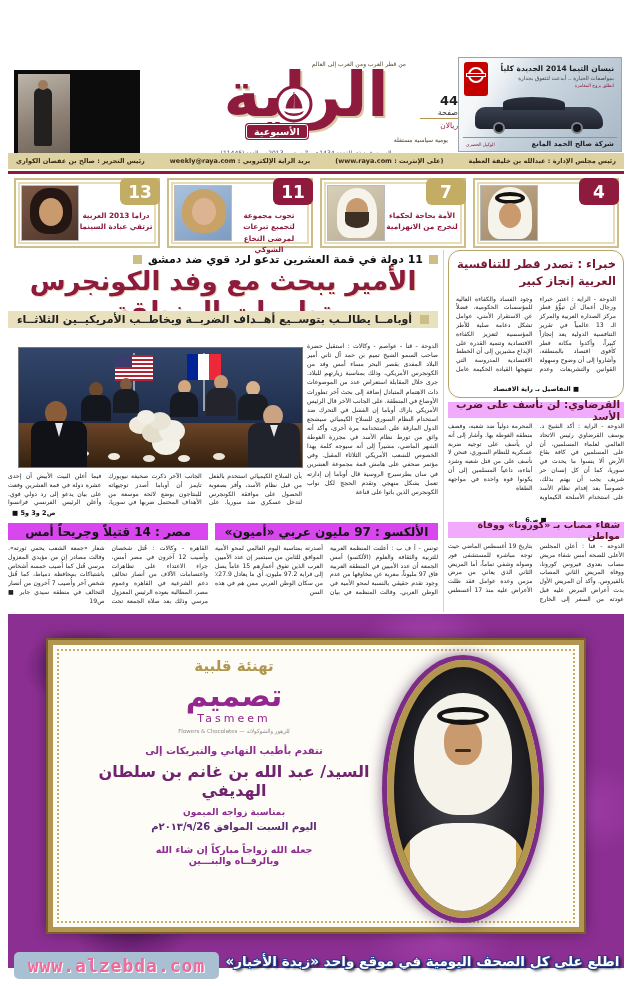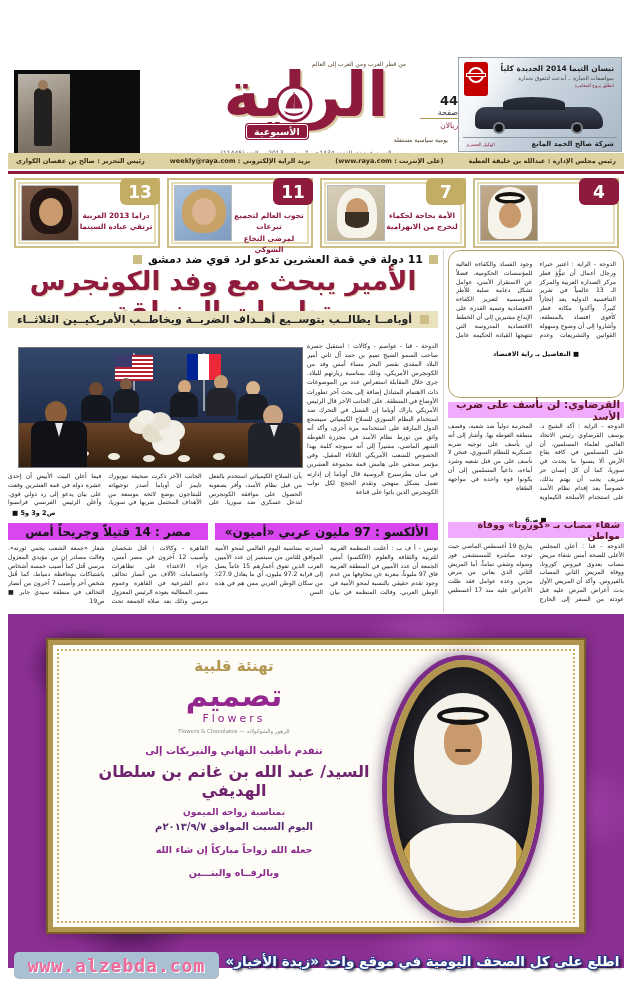--- a/index.html
+++ b/index.html
@@ -158,21 +158,21 @@
   .w-text{position:absolute;left:16px;top:12px;width:330px;text-align:center;direction:rtl;}
   .w-title{font-size:15px;font-weight:bold;color:#b2954e;letter-spacing:1px;}
   .w-brand{font-size:30px;font-weight:bold;color:#93268f;line-height:1.1;margin-top:4px;}
   .w-brand-en{font-size:11px;color:#93268f;letter-spacing:3px;}
   .w-brand-sub{font-size:5.5px;color:#888;margin-top:2px;line-height:1.5;}
   .w-intro{font-size:10px;font-weight:bold;color:#8d2b8f;margin-top:10px;}
   .w-name{font-size:16px;font-weight:bold;color:#70246f;margin-top:6px;}
   .w-occasion{font-size:9px;font-weight:bold;color:#8d2b8f;margin-top:7px;}
   .w-date{font-size:10px;font-weight:bold;color:#5b2a74;margin-top:4px;}
   .w-blessing{font-size:9.5px;font-weight:bold;color:#8d2b8f;margin-top:12px;}
-  .w-closing{font-size:9.5px;font-weight:bold;color:#8d2b8f;margin-top:12px;}
+  .w-closing{font-size:9.5px;font-weight:bold;color:#8d2b8f;}
   .portrait{position:absolute;right:40px;top:15px;width:152px;height:258px;border-radius:50%;border:7px solid #b2954e;background:radial-gradient(#4a4a52,#17171c 72%);box-shadow:0 0 0 5px #7c2b86,0 0 14px 5px rgba(50,5,60,.55);overflow:hidden;}
   .po-thobe{left:50%;transform:translateX(-50%);bottom:-8px;width:124px;height:96px;background:linear-gradient(90deg,#caa44e 0 7%,#f8f6ee 7% 93%,#caa44e 93%);border-radius:42% 42% 0 0;}
   .po-ghutra{left:50%;transform:translateX(-50%);top:26px;width:98px;height:122px;background:#f5f2ea;border-radius:50% 50% 44% 44%;}
   .po-face{left:50%;transform:translateX(-50%);top:52px;width:38px;height:46px;border-radius:46%;background:#c89a6e;}
   .po-must{left:50%;transform:translateX(-50%);top:82px;width:16px;height:3px;background:#3a2a1c;border-radius:2px;}
   .po-agal{left:50%;transform:translateX(-50%);top:40px;width:52px;height:18px;border:5px solid #141414;border-radius:50%;}
 
   
   .banner-text{position:absolute;left:225px;top:953px;width:395px;direction:rtl;text-align:center;font-size:13.5px;font-weight:bold;color:#fff;
     text-shadow:1px 1px 0 #27408b,-1px -1px 0 #27408b,1px -1px 0 #27408b,-1px 1px 0 #27408b,2px 2px 3px #000;}
@@ -250,21 +250,21 @@
         <div>ترتقي عبادة السينما</div>
       </div>
     </div>
     <div class="teaser p11">
       <span class="badge maroon">11</span>
       <div class="tphoto a11">
           <i class="av-hair"></i>
           <i class="av-face"></i>
         </div>
       <div class="tlines">
-        <div>تجوب العالم لتجميع تبرعات</div>
+        <div>تجوب مجموعة لتجميع تبرعات</div>
         <div>لمرضى النخاع الشوكي</div>
       </div>
     </div>
     <div class="teaser p7">
       <span class="badge tan">7</span>
       <div class="tphoto a7">
           <i class="av-ghutra"></i>
           <i class="av-face"></i>
           <i class="av-beard"></i>
         </div>
@@ -332,20 +332,21 @@
       </div>
   </div>
 
   <div class="lead-body">الدوحة - قنا - عواصم - وكالات : استقبل حضرة صاحب السمو الشيخ تميم بن حمد آل ثاني أمير البلاد المفدى بقصر البحر مساء أمس وفد من الكونجرس الأمريكي، وذلك بمناسبة زيارتهم للبلاد. جرى خلال المقابلة استعراض عدد من الموضوعات ذات الاهتمام المتبادل إضافة إلى بحث آخر تطورات الأوضاع في المنطقة. على الجانب الآخر قال الرئيس الأمريكي باراك أوباما إن الفشل في التحرك ضد استخدام النظام السوري للسلاح الكيميائي سيشجع الدول المارقة على استخدامه مرة أخرى، وأكد أنه واثق من تورط نظام الأسد في مجزرة الغوطة الشهر الماضي، مشيراً إلى أنه سيوجه كلمة بهذا الخصوص للشعب الأمريكي الثلاثاء المقبل. وفي مؤتمر صحفي على هامش قمة مجموعة العشرين في سان بطرسبرج الروسية قال أوباما إن إدارته تعمل بشكل منهجي وتقدم الحجج لكل نواب الكونجرس الذين باتوا على قناعة</div>
   <div class="lead-under">بأن السلاح الكيميائي استخدم بالفعل من قبل نظام الأسد، وأقر بصعوبة الحصول على موافقة الكونجرس لتدخل عسكري ضد سوريا. على الجانب الآخر ذكرت صحيفة نيويورك تايمز أن أوباما أصدر توجيهاته للبنتاجون بوضع لائحة موسعة من الأهداف المحتمل ضربها في سوريا، فيما أعلن البيت الأبيض أن إحدى عشرة دولة في قمة العشرين وقعت على بيان يدعو إلى رد دولي قوي. وأعلن الرئيس الفرنسي فرانسوا أولاند أن باريس ستنتظر تقرير خبراء الأمم المتحدة والكونجرس قبل الرد على استخدام الكيميائي في سوريا</div>
   <div class="lead-ref">■ ص2 و3 و5</div>
 
   <div class="vsep"></div>
 
   <div class="art experts">
+    <h2>خبراء : تصدر قطر للتنافسية العربية إنجاز كبير</h2>
     <div class="art-body">الدوحة - الراية : اعتبر خبراء ورجال أعمال أن تبوُّؤ قطر مركز الصدارة العربية والمركز الـ 13 عالمياً في تقرير التنافسية الدولية يعد إنجازاً كبيراً، وأكدوا مكانة قطر كأقوى اقتصاد بالمنطقة، وأشاروا إلى أن وضوح وسهولة القوانين والتشريعات وعدم وجود الفساد والكفاءة العالية للمؤسسات الحكومية، فضلاً عن الاستقرار الأمني، عوامل تشكل دعامة صلبة للأطر المؤسسية لتعزيز الكفاءة الاقتصادية وتنمية القدرة على الإبداع مشيرين إلى أن الخطط الاقتصادية المدروسة التي تنتهجها القيادة الحكيمة عامل رئيسي ساهم في تحقيق الإنجاز</div>
     <div class="art-foot">■ التفاصيل بـ راية الاقتصاد</div>
   </div>
 
   <div class="art qaradawi">
     <div class="barhead">القرضاوي: لن نأسف على ضرب الأسد</div>
     <div class="art-body">الدوحة - الراية : أكد الشيخ د. يوسف القرضاوي رئيس الاتحاد العالمي لعلماء المسلمين، أن على المسلمين في كافة بقاع الأرض ألا ينسوا ما يحدث في سوريا، كما أن كل إنسان حر شريف يجب أن يهتم بذلك، خصوصاً بعد إقدام نظام الأسد على استخدام الأسلحة الكيماوية المحرمة دولياً ضد شعبه، وقصف منطقة الغوطة بها. وأشار إلى أنه لن يأسف على توجيه ضربة عسكرية للنظام السوري، فنحن لا نأسف على من قتل شعبه وشرد أبناءه، داعياً المسلمين إلى أن يكونوا قوة واحدة في مواجهة الطغاة</div>
     <div class="art-foot">■ ص6</div>
   </div>
 
@@ -361,26 +362,26 @@
   <div class="art egypt">
     <div class="midhead">مصر : 14 قتيلاً وجريحاً أمس</div>
     <div class="art-body">القاهرة - وكالات : قُتل شخصان وأصيب 12 آخرون في مصر أمس، جراء الاعتداء على تظاهرات واعتصامات الآلاف من أنصار تحالف دعم الشرعية في القاهرة وعموم مصر، المطالبة بعودة الرئيس المعزول مرسي وذلك بعد صلاة الجمعة تحت شعار «جمعة الشعب يحمي ثورته». وقالت مصادر إن من مؤيدي المعزول مرسي قُتل كما أُصيب خمسة أشخاص باشتباكات بمحافظة دمياط، كما قُتل شخص آخر وأُصيب 7 آخرون من أنصار التحالف في منطقة سيدي جابر ■ ص19</div>
   </div>
 
   <div class="wedding">
     <div class="card">
       <div class="w-text">
         <div class="w-title">تهنئة قلبية</div>
         <div class="w-brand">تصميم</div>
-        <div class="w-brand-en">Flowers</div>
+        <div class="w-brand-en">Tasmeem</div>
         <div class="w-brand-sub">للزهور والشوكولاته — Flowers &amp; Chocolates</div>
         <div class="w-intro">تتقدم بأطيب التهاني والتبريكات إلى</div>
         <div class="w-name">السيد/ عبد الله بن غانم بن سلطان الهديفي</div>
         <div class="w-occasion">بمناسبة زواجه الميمون</div>
-        <div class="w-date">اليوم السبت الموافق ٢٠١٣/٩/٧م</div>
+        <div class="w-date">اليوم السبت الموافق ٢٠١٣/٩/26م</div>
         <div class="w-blessing">جعله الله زواجاً مباركاً إن شاء الله</div>
         <div class="w-closing">وبالرفــاه والبنـــين</div>
       </div>
       <div class="portrait">
         <i class="po-thobe"></i>
         <i class="po-ghutra"></i>
         <i class="po-face"></i>
         <i class="po-must"></i>
         <i class="po-agal"></i>
       </div>

